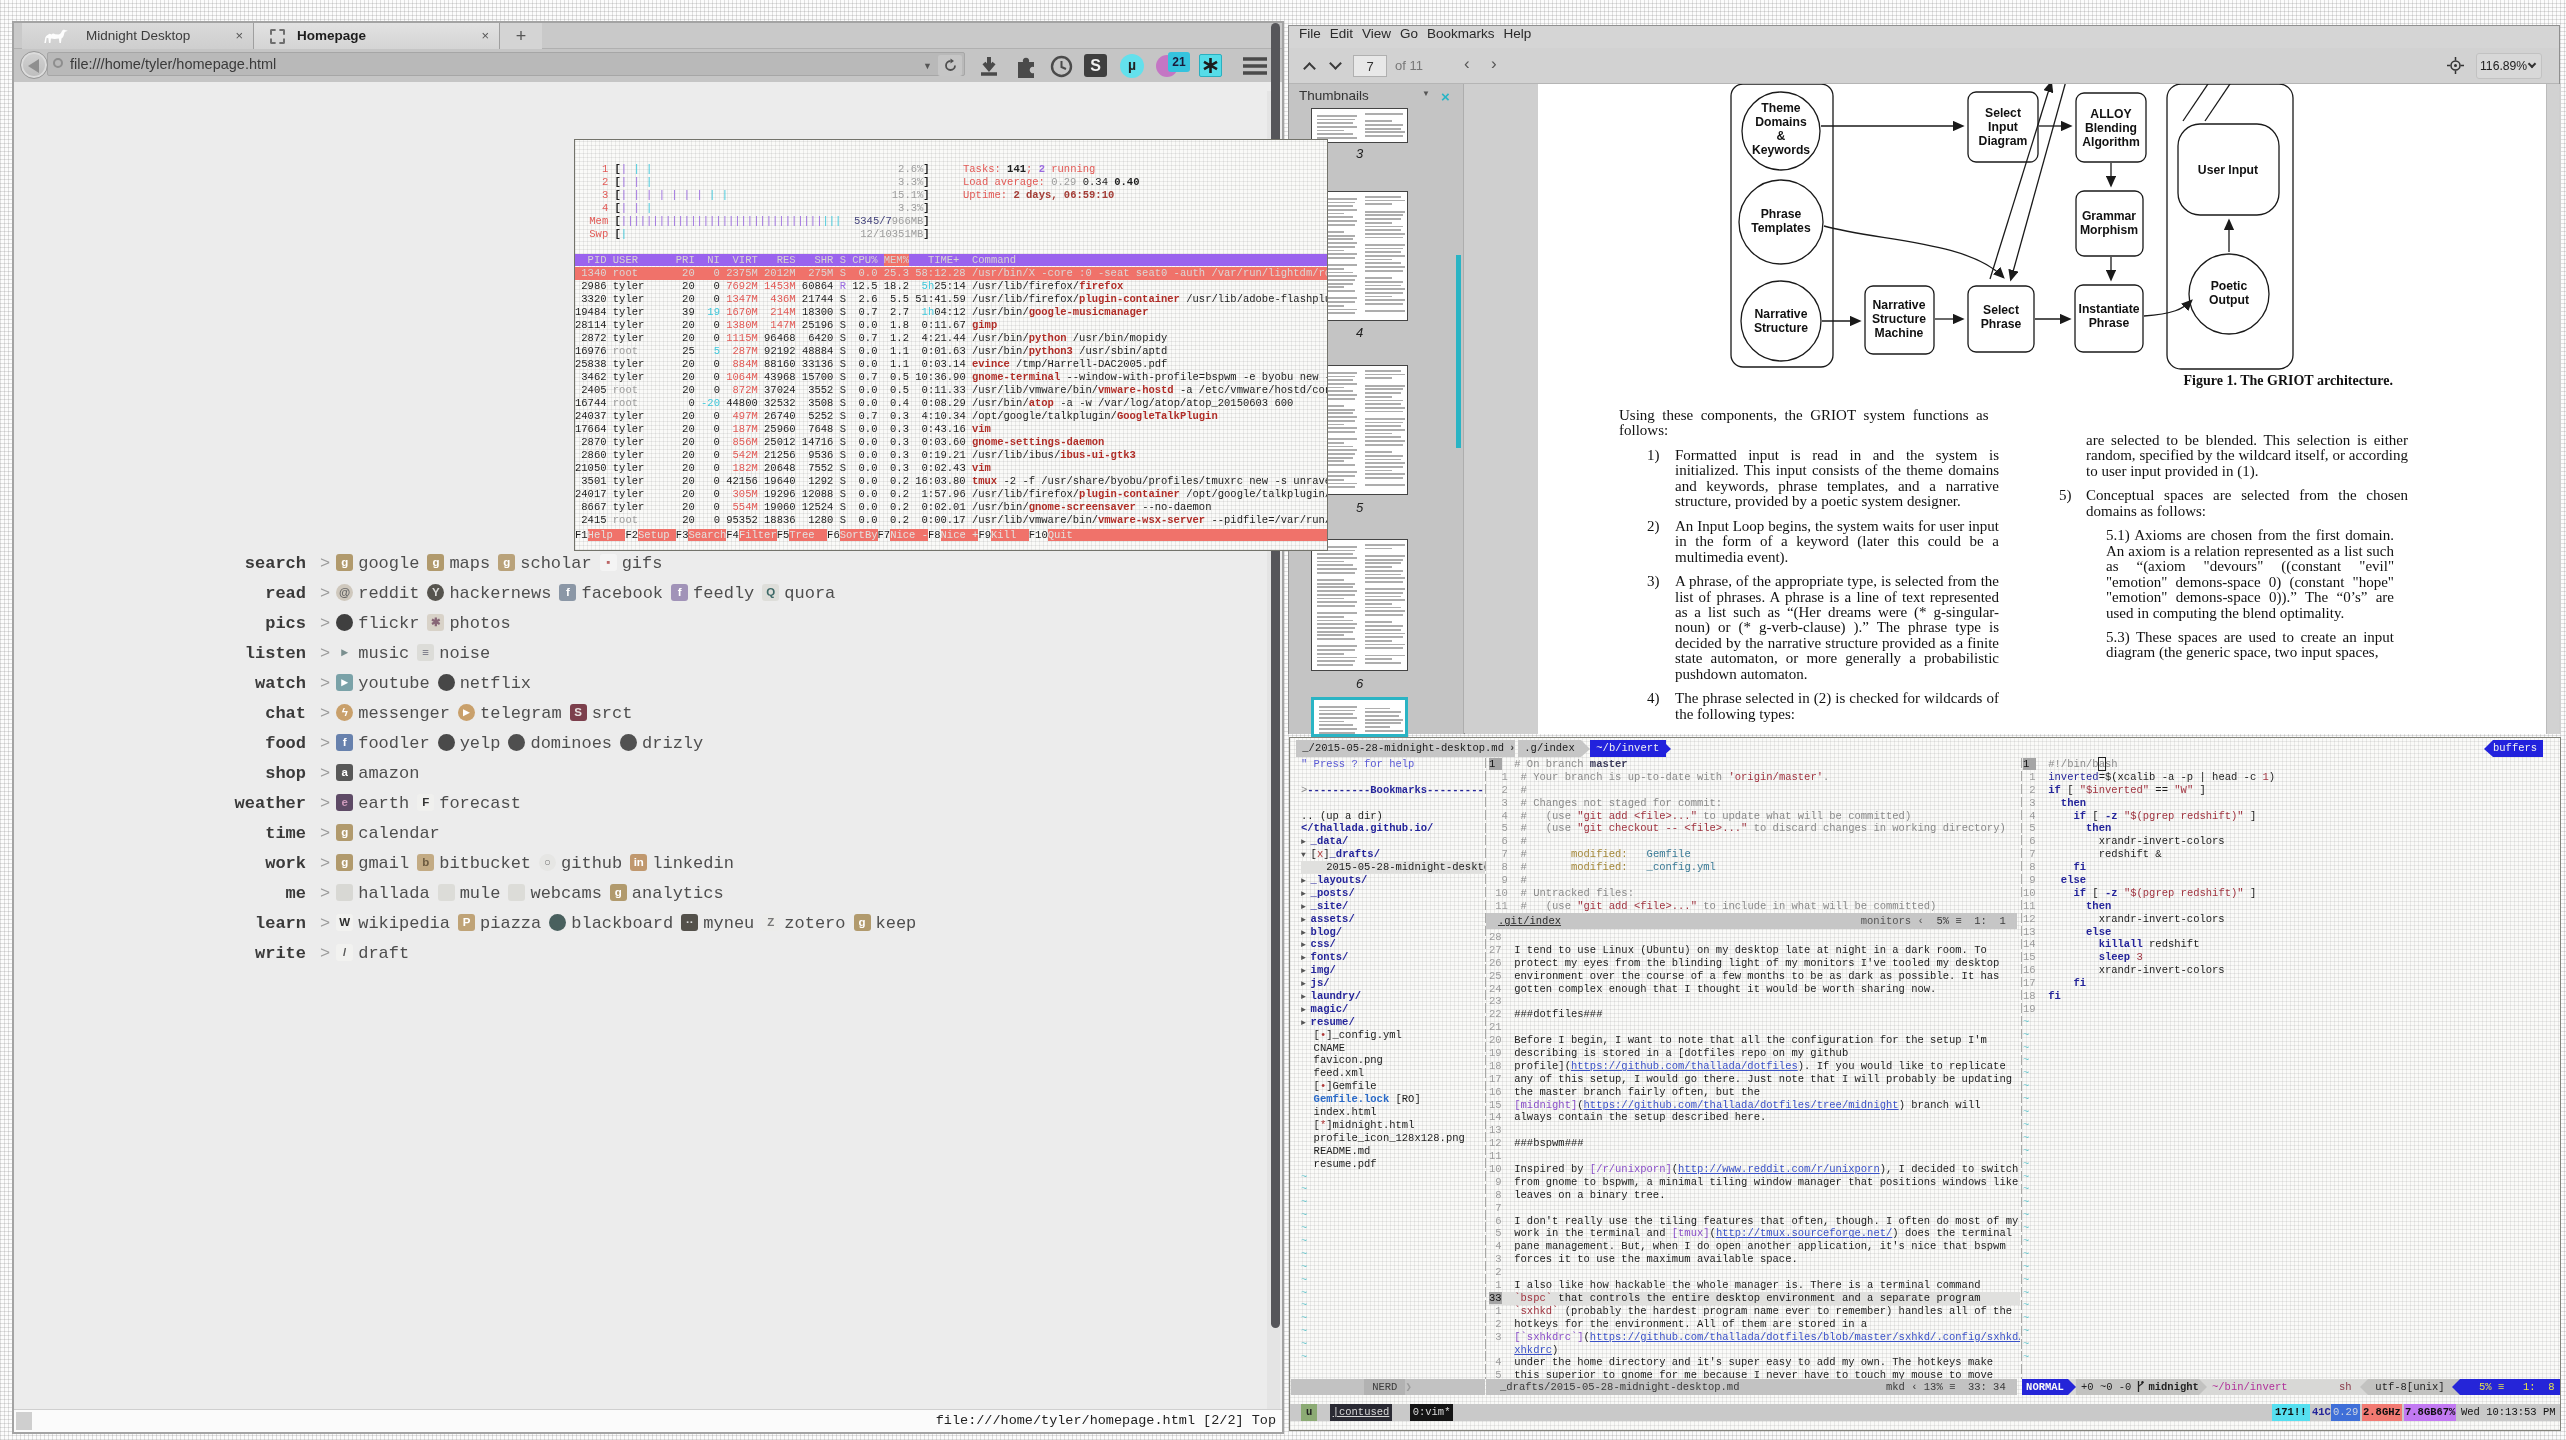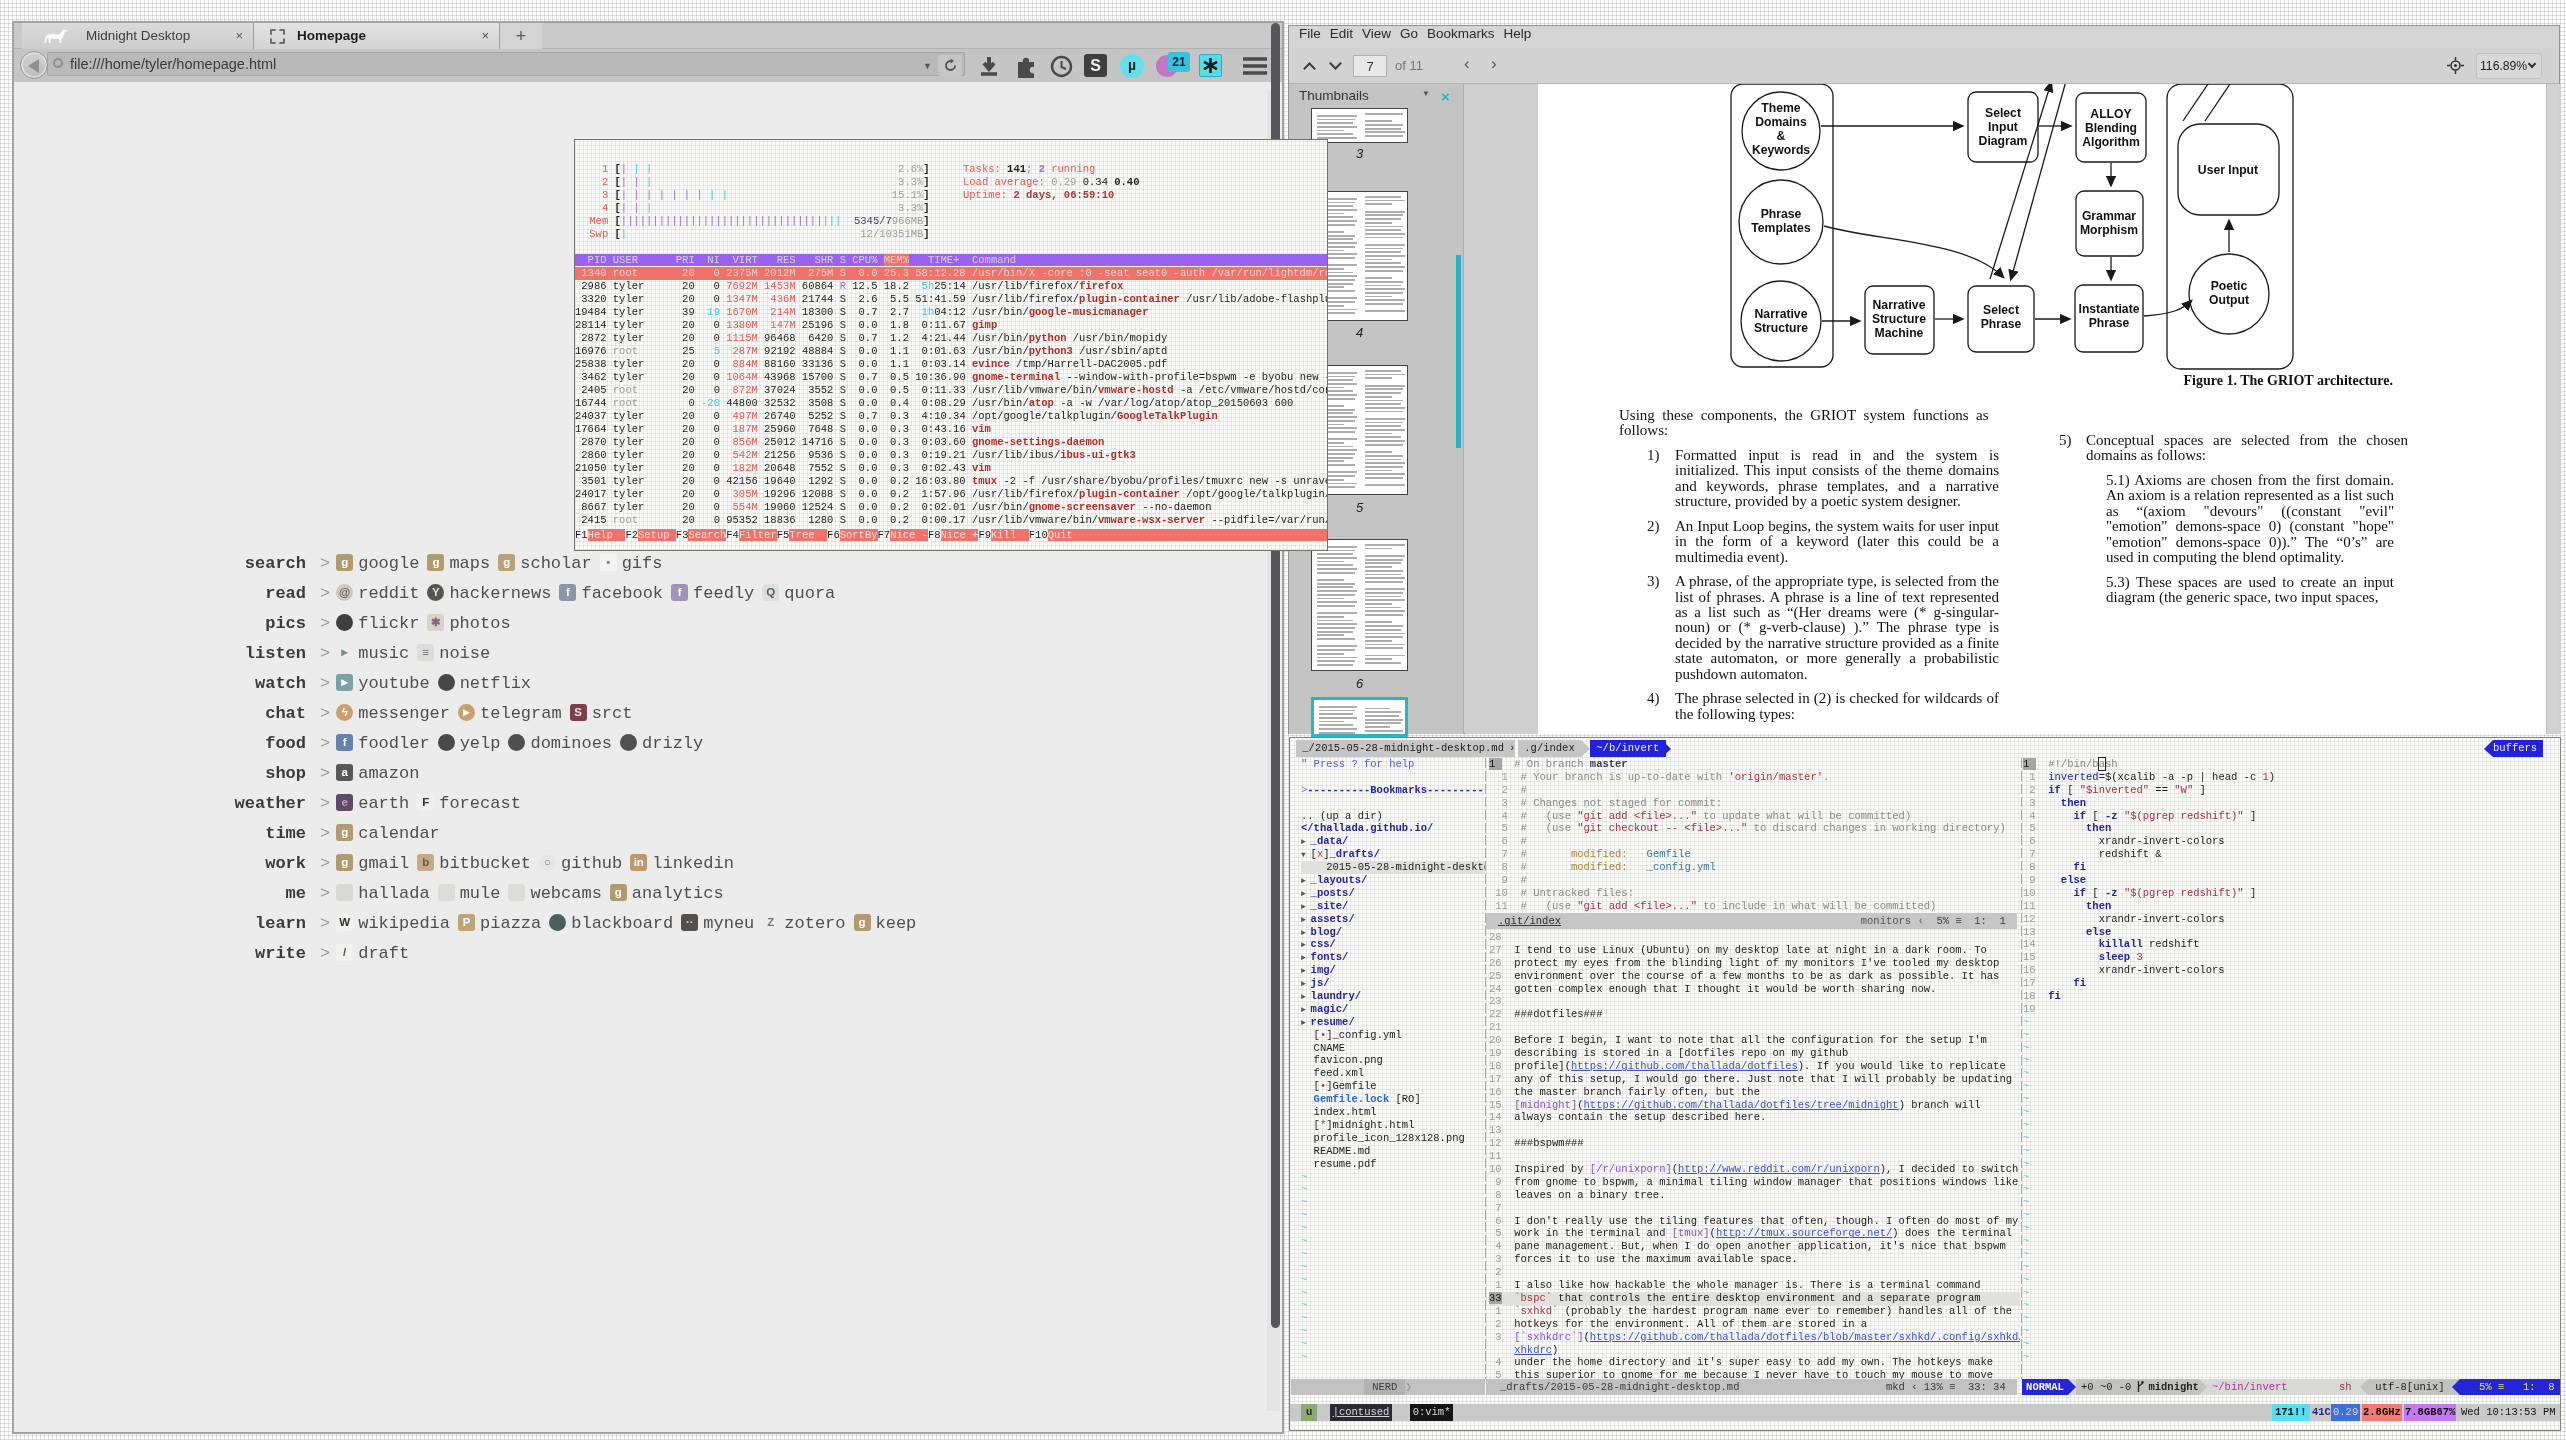--- a/index.html
+++ b/index.html
@@ -227,20 +227,24 @@
           <span class="rest"><span class="gt">&gt;</span><span class="lnk"><span class="ic" style="background:#f2f2f0;color:#2e2e2e">W</span>wikipedia</span><span class="lnk"><span class="ic" style="background:#bfa377;color:#fff">P</span>piazza</span><span class="lnk"><span class="ic circ" style="background:#49605e;color:#49605e"></span>blackboard</span><span class="lnk"><span class="ic" style="background:#54514b;color:#ddd">··</span>myneu</span><span class="lnk"><span class="ic" style="background:#ececea;color:#777">Z</span>zotero</span><span class="lnk"><span class="ic" style="background:#b19a6d;color:#fff">g</span>keep</span></span>
         </div>
         <div class="hrow">
           <span class="cat">write</span>
           <span class="rest"><span class="gt">&gt;</span><span class="lnk"><span class="ic" style="background:#f2f2f0;color:#555">/</span>draft</span></span>
         </div>
       </div>
   </div>
   <div id="vscroll"></div>
   <div id="vthumb"></div>
+  <div id="bstatus">
+      <span class="grip"></span>
+      <span class="txt">file:///home/tyler/homepage.html  [2/2]  Top</span>
+    </div>
 </div>
 
 <div id="pdf">
   <div id="pdfmenu"><span style="margin-left:10px">File</span><span>Edit</span><span>View</span><span>Go</span><span>Bookmarks</span><span>Help</span></div>
   <div id="pdftool">
     <span style="position:absolute;left:16px;top:16px;width:9px;height:9px;border-left:2.5px solid #3a3a3a;border-top:2.5px solid #3a3a3a;transform:rotate(45deg);"></span>
       <span style="position:absolute;left:42px;top:11px;width:9px;height:9px;border-left:2.5px solid #3a3a3a;border-top:2.5px solid #3a3a3a;transform:rotate(225deg);"></span>
     <div id="pagebox">7</div>
     <span style="position:absolute;left:106px;top:10px;font-size:13px;color:#777">of 11</span>
     <span class="tchev" style="left:175px;font-weight:normal;font-size:17px;color:#555">‹</span>
@@ -577,20 +581,21 @@
       </svg>
       <div id="pcap">Figure 1. The GRIOT architecture.</div>
       <div class="pcol" style="left:81px;top:327px;width:380px;">
         <p>Using&nbsp;&nbsp;these&nbsp;&nbsp;components,&nbsp;&nbsp;the&nbsp;&nbsp;GRIOT&nbsp;&nbsp;system&nbsp;&nbsp;functions&nbsp;&nbsp;as<br>follows:</p>
         <div class="plist" style="padding-left:56px"><span class="num" style="left:28px">1)</span>Formatted input is read in and the system is initialized.  This input consists of the theme domains and keywords, phrase templates, and a narrative structure, provided by a poetic system designer.</div>
         <div class="plist" style="padding-left:56px"><span class="num" style="left:28px">2)</span>An Input Loop begins, the system waits for user input in the form of a keyword (later this could be a multimedia event).</div>
         <div class="plist" style="padding-left:56px"><span class="num" style="left:28px">3)</span>A phrase, of the appropriate type, is selected from the list of phrases.  A phrase is a line of text represented as a list such as “(Her dreams were (* g-singular-noun) or  (* g-verb-clause) ).”  The phrase type is decided by the narrative structure provided as a finite state automaton, or more generally a probabilistic pushdown automaton.</div>
         <div class="plist" style="padding-left:56px"><span class="num" style="left:28px">4)</span>The phrase selected in (2) is checked for wildcards of the following types:</div>
       </div>
       <div class="pcol" style="left:521px;top:352px;width:349px;">
+        <p style="padding-left:27px">are selected to be blended.  This selection is either random, specified by the wildcard itself, or according to user input provided in (1).</p>
         <div class="plist" style="padding-left:27px"><span class="num">5)</span>Conceptual  spaces  are  selected  from  the  chosen domains as follows:</div>
         <div class="plist" style="padding-left:47px;width:335px">5.1) Axioms are chosen from the first domain. An axiom is a relation represented as a list such as “(axiom "devours" ((constant "evil" "emotion" demons-space 0) (constant "hope" "emotion" demons-space 0)).”  The “0’s” are used in computing the blend optimality.</div>
         <div class="plist" style="padding-left:47px;width:335px">5.3) These spaces are used to create an input diagram (the generic space, two input spaces,</div>
       </div>
     </div>
   </div>
   <div id="pgscroll"></div>
 </div>
 
 <div id="term">

